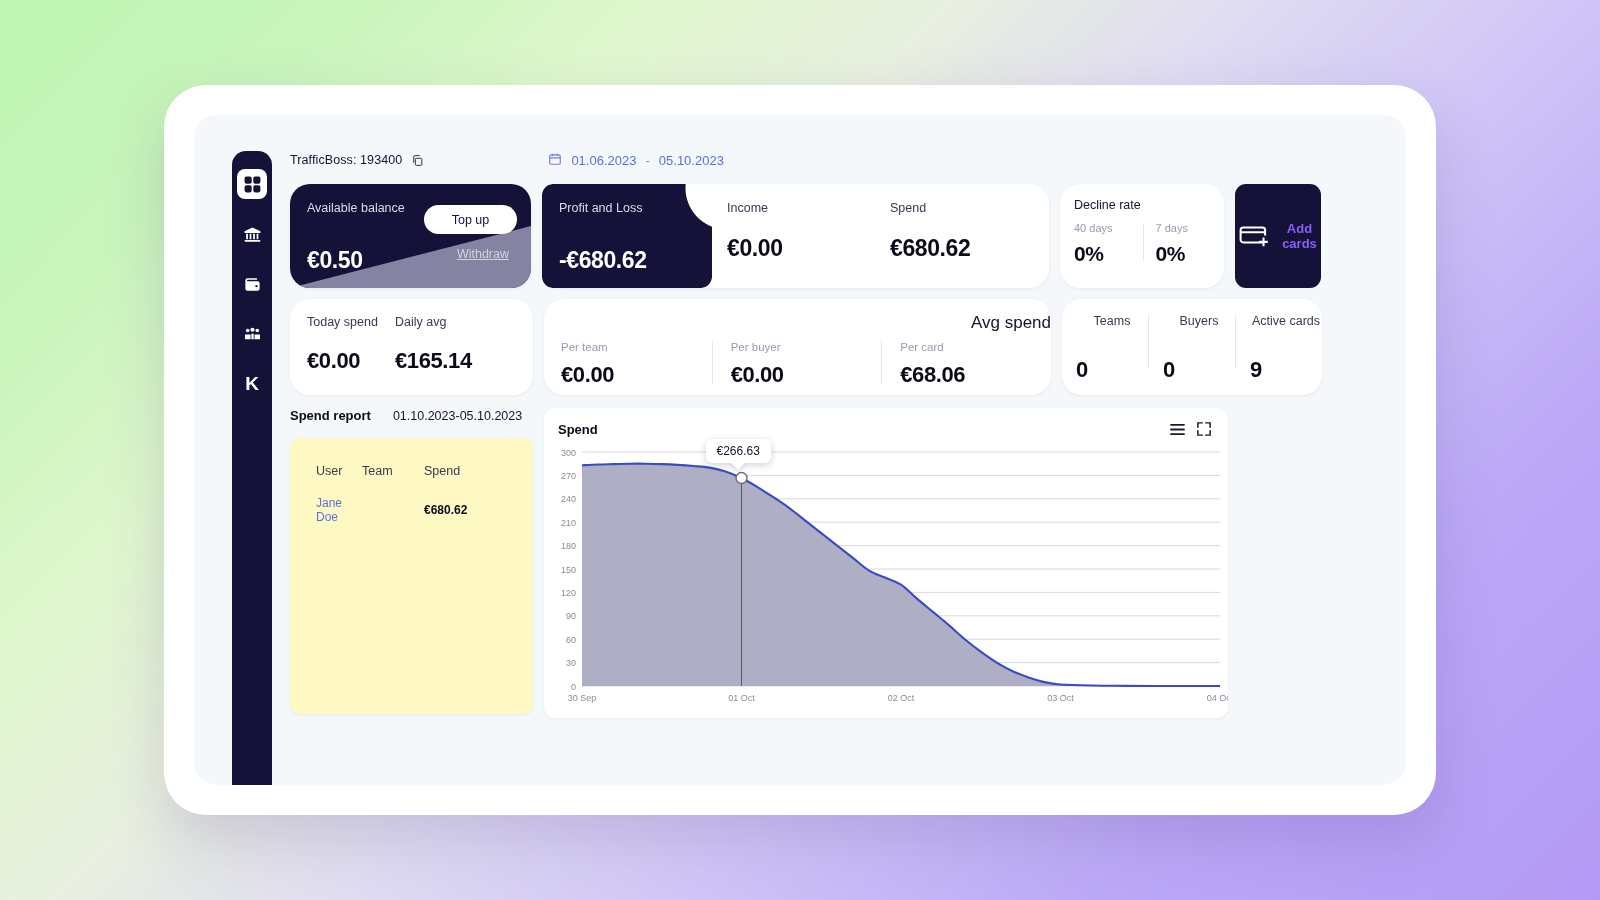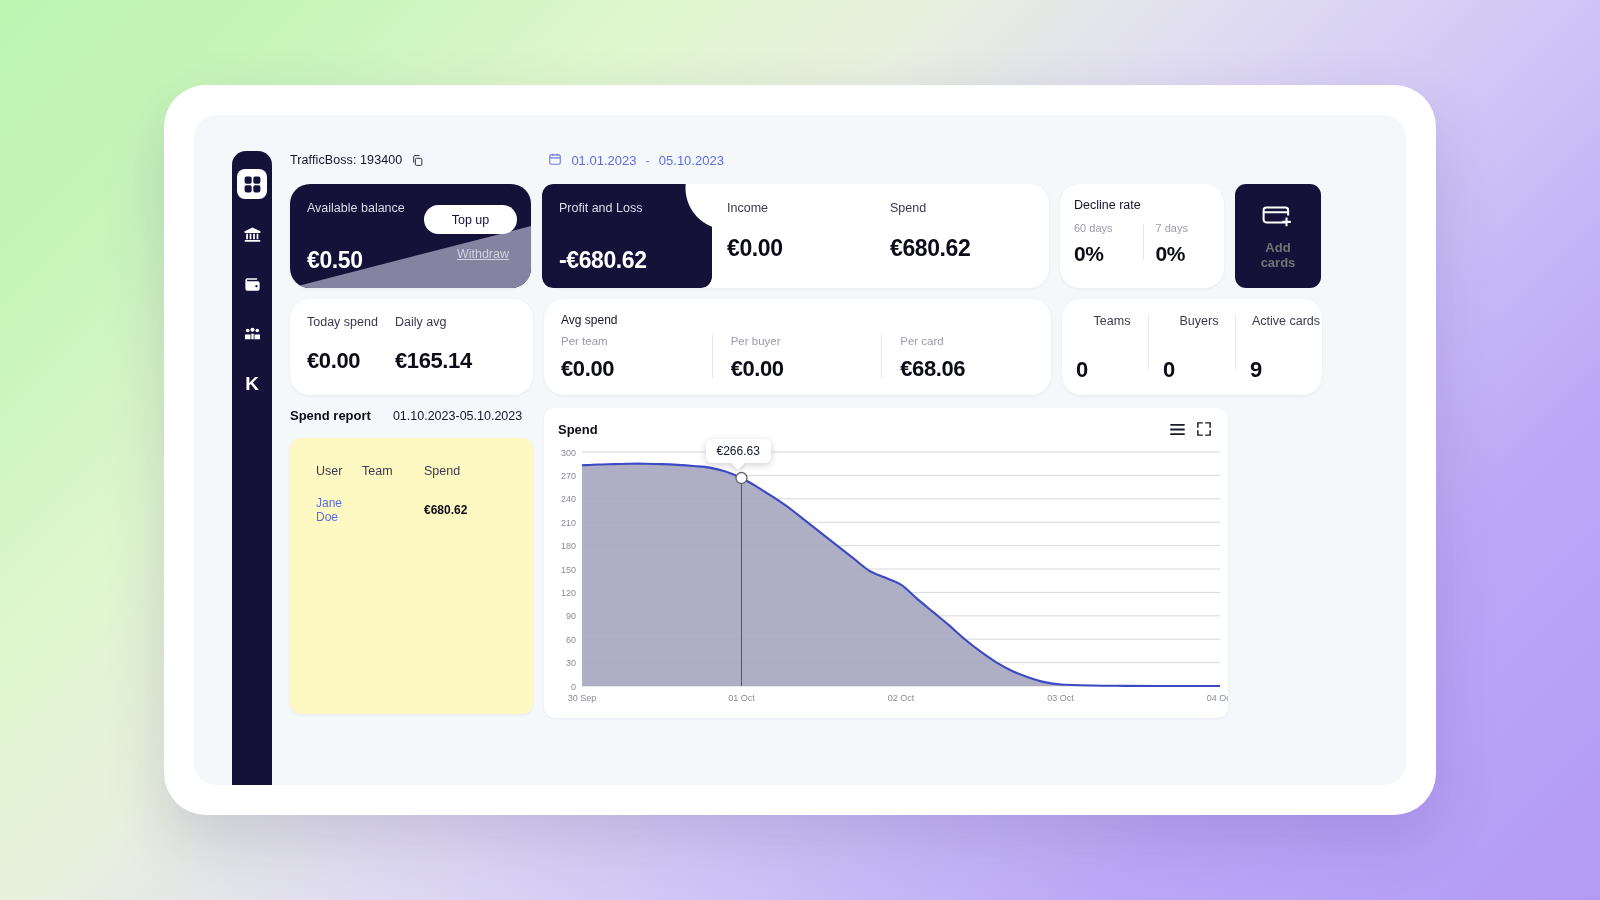--- a/index.html
+++ b/index.html
@@ -150,40 +150,40 @@
     font-size: 21px; font-weight: 700; color: #0c0c18;
     margin-top: 8px; letter-spacing: -.4px;
   }
   .vdiv {
     width: 1px; background: #e4e6ee; margin: 2px 12px 6px 0;
   }
 
   
   #add-cards-button {
     width: 86px; height: 104px; background: #15123a;
-    border-radius: 11px; color: #737373;
-    display: flex; flex-direction: column;
+    border-radius: 11px; color: #8b5cf6;
+    display: flex; flex-direction: row;
     align-items: center; justify-content: center; gap: 11px;
     cursor: pointer;
   }
   #add-cards-button .cap {
     font-size: 13px; font-weight: 700; text-align: center; line-height: 15px;
   }
 
   
   #today-card { width: 243px; height: 96px; padding: 16px 0 0 17px; display: flex; }
   #today-card .col { width: 88px; }
   #today-card .lbl { font-size: 12.5px; color: #3a3950; }
   #today-card .val {
     font-size: 22px; font-weight: 700; color: #0c0c18;
     margin-top: 19px; letter-spacing: -.4px;
   }
 
   #avg-spend-card { width: 507px; height: 96px; padding: 14px 0 0 17px; position: relative; }
-  #avg-spend-card .title { font-size: 12px; color: #16142e; }
+  #avg-spend-card .title { font-size: 17px; color: #16142e; text-align: right; }
   #avg-cols { display: flex; margin-top: 8px; }
   .avg-col { width: 160px; position: relative; padding-left: 0; }
   .avg-col .sub { font-size: 11.5px; color: #9a9aae; }
   .avg-col .val {
     font-size: 22px; font-weight: 700; color: #0c0c18;
     margin-top: 9px; letter-spacing: -.4px;
   }
   .avg-sep { width: 1px; background: #e4e6ee; margin: 0 18px 4px 0; }
 
   #counts-card { width: 260px; height: 96px; padding: 15px 0 0 14px; display: flex; }
@@ -300,21 +300,21 @@
           <path d="M5 16V5a2 2 0 0 1 2-2h9"></path>
         </svg>
       </span>
       <div id="date-range">
         <span>
           <svg width="14" height="14" viewBox="0 0 24 24" fill="none" stroke="#6f7de6" stroke-width="2">
             <rect x="3" y="5" width="18" height="16" rx="2.5"></rect>
             <path d="M3 10h18M8 3v4M16 3v4"></path>
           </svg>
         </span>
-        <span>01.01.2023</span>
+        <span>01.06.2023</span>
         <span class="sep">-</span>
         <span>05.10.2023</span>
       </div>
     </div>
 
     <div class="row">
 
       <div class="card card-dark" id="available-balance-card">
         <svg id="balance-diagonal" viewBox="0 0 241 104" preserveAspectRatio="none">
           <path d="M0 104 L241 42 L241 104 Z" fill="#8b89a8" opacity="0.95"></path>
@@ -337,21 +337,21 @@
         <div class="metric-col" id="spend-col">
           <div class="lbl">Spend</div>
           <div class="val">€680.62</div>
         </div>
       </div>
 
       <div class="card" id="decline-card">
         <div class="title">Decline rate</div>
         <div id="decline-cols">
           <div class="decline-col">
-            <div class="sub">60 days</div>
+            <div class="sub">40 days</div>
             <div class="val">0%</div>
           </div>
           <div class="vdiv"></div>
           <div class="decline-col">
             <div class="sub">7 days</div>
             <div class="val">0%</div>
           </div>
         </div>
       </div>
 

